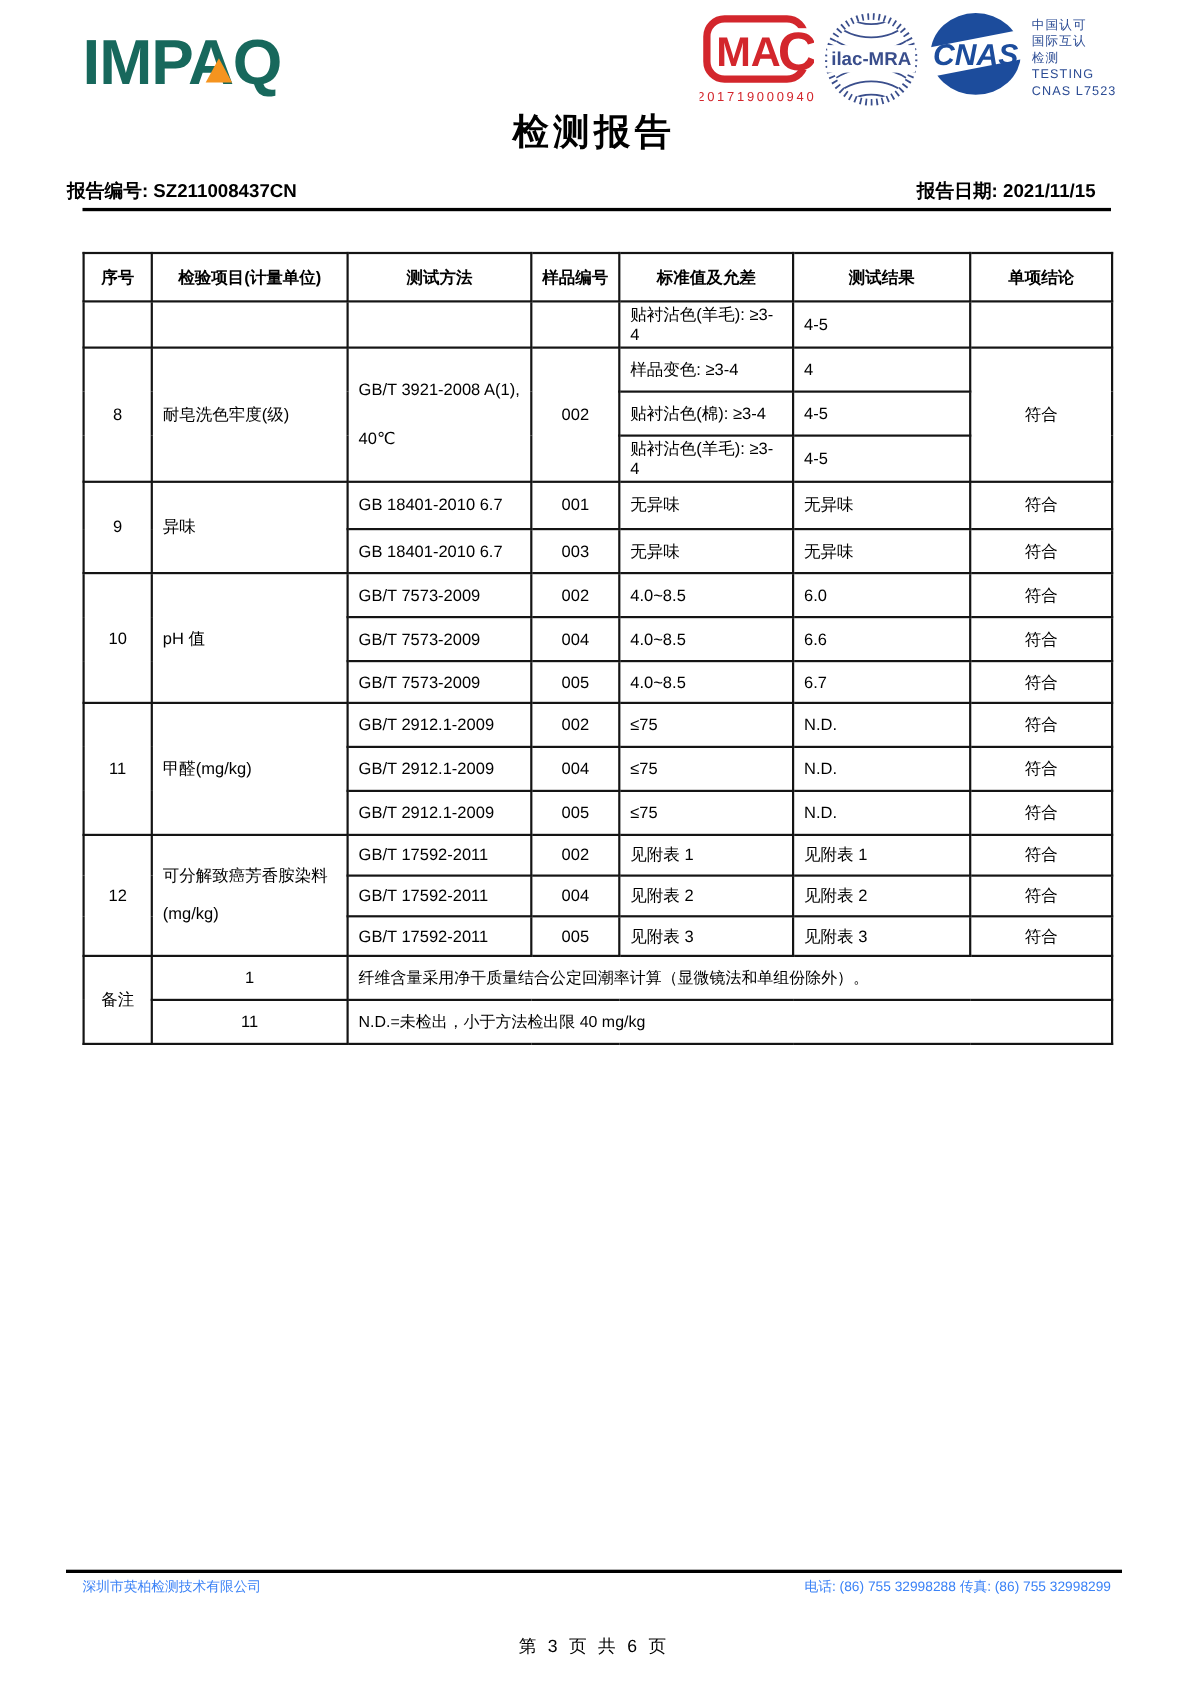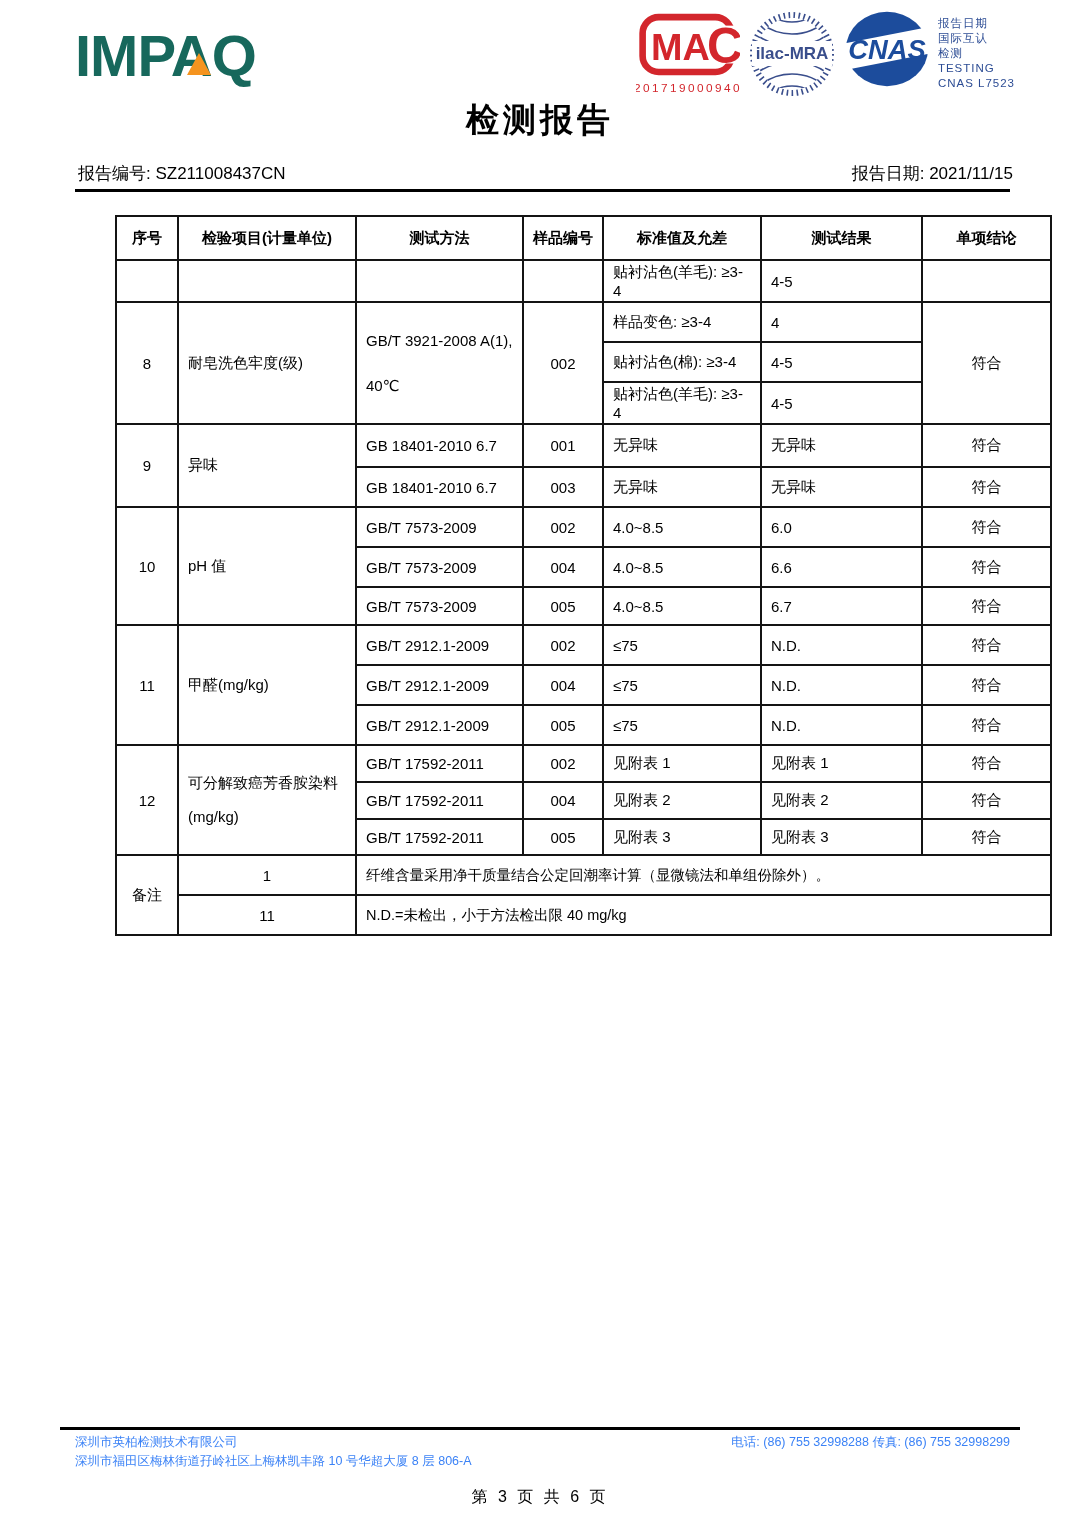--- a/index.html
+++ b/index.html
@@ -15,28 +15,28 @@
     display: flex; justify-content: space-between; align-items: center; }
   .impaq-wrap { margin-top: 8px; }
   .marks { display: flex; gap: 8px; align-items: flex-start; }
   .cnas-text { font-size: 11.5px; line-height: 15px; color: #2C4C94;
     padding-top: 8px; letter-spacing: 1px; }
   .cnas-text div { white-space: nowrap; }
 
   
   .doc-title { position: absolute; top: 98px; left: 0; width: 1080px;
     text-align: center; font-size: 33px; font-weight: bold; letter-spacing: 4px; }
-  .report-line { position: absolute; top: 162px; left: 78px; width: 935px;
+  .report-line { position: absolute; top: 162px; left: 61px; width: 935px;
     display: flex; justify-content: space-between;
-    font-size: 17px; font-weight: normal; }
+    font-size: 17px; font-weight: bold; }
   .header-rule { position: absolute; top: 189px; left: 75px; width: 935px;
     height: 3px; background: #000; }
 
   
-  .table-wrap { position: absolute; top: 215px; left: 75px; margin-left: 40px; }
+  .table-wrap { position: absolute; top: 229px; left: 75px; }
   table { border-collapse: collapse; table-layout: fixed; width: 935px;
     font-size: 15px; }
   th, td { border: 2px solid #141414; padding: 2px 9px;
     vertical-align: middle; overflow: hidden; }
   th { font-weight: bold; text-align: center; padding: 2px 2px; }
   td.c { text-align: center; padding: 2px 2px; }
   td.l { text-align: left; }
   td.ml  { white-space: pre-line; line-height: 3.0; }
   td.ml2 { white-space: pre-line; line-height: 2.3; }
   td.remark-text { font-size: 14.5px; border-radius: 14px; }
@@ -92,21 +92,21 @@
       <text x="44" y="51" text-anchor="middle" font-size="17" font-weight="bold" fill="#3A4E8C" font-family="Liberation Sans, sans-serif">ilac-MRA</text>
     </svg>
 
     <svg width="86" height="82" viewBox="0 0 88 82">
       <ellipse cx="44" cy="41" rx="42" ry="38" fill="#1C4C9C"></ellipse>
       <rect x="-10" y="27" width="108" height="27" fill="#ffffff" transform="rotate(-11 44 41)"></rect>
       <text x="44" y="51" text-anchor="middle" font-size="28" font-weight="bold" font-style="italic" fill="#1C4C9C" font-family="Liberation Sans, sans-serif">CNAS</text>
     </svg>
 
     <div class="cnas-text">
-      <div>报告日期</div>
+      <div>中国认可</div>
       <div>国际互认</div>
       <div>检测</div>
       <div>TESTING</div>
       <div>CNAS L7523</div>
     </div>
   </div>
 </div>
 
 <div class="doc-title">检测报告</div>
 
@@ -271,15 +271,14 @@
   </tbody>
 </table>
 </div>
 
 <div class="footer-rule"></div>
 <div class="footer">
   <div class="footer-row1">
     <span>深圳市英柏检测技术有限公司</span>
     <span>电话: (86) 755 32998288  传真: (86) 755 32998299</span>
   </div>
-  <div>深圳市福田区梅林街道孖岭社区上梅林凯丰路 10 号华超大厦 8 层 806-A</div>
 </div>
 <div class="page-num">第 3 页 共 6 页</div>
 
 </body></html>

